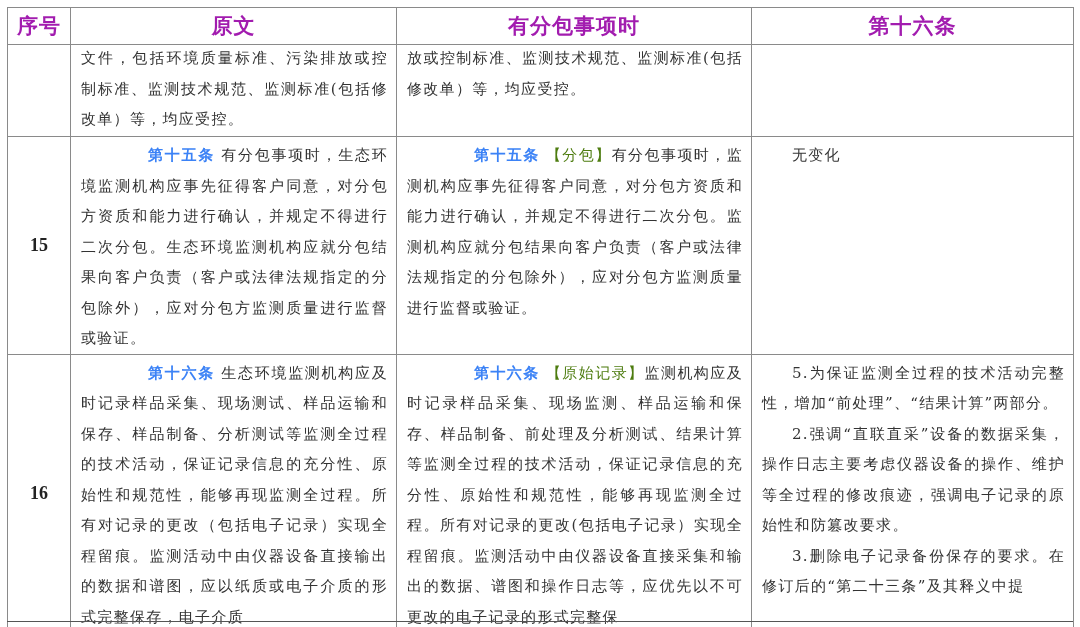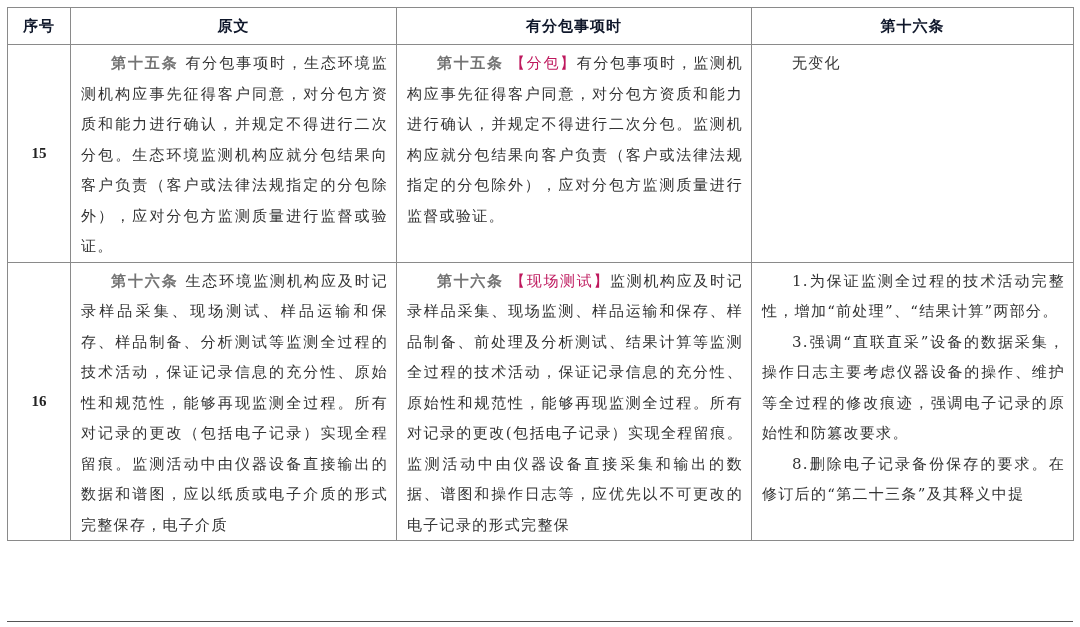--- a/index.html
+++ b/index.html
@@ -31,50 +31,51 @@
     table.rev col.c-new { width: 355px; }
     table.rev col.c-note { width: 322px; }
     table.rev th, table.rev td {
       border: 1px solid #8a8a8a;
       vertical-align: top;
       padding: 0;
     }
     table.rev th {
       height: 36px;
       font-weight: bold;
-      font-size: 15px;
+      font-size: 21px;
       text-align: center;
       vertical-align: middle;
-      color: #0f172a;
+      color: #a21caf;
       letter-spacing: 1px;
     }
     table.rev td.no {
       text-align: center;
       vertical-align: middle;
       font-weight: bold;
-      font-size: 15px;
+      font-size: 18px;
       font-family: "Liberation Serif", "DejaVu Serif", serif;
       color: #222;
     }
     .cell-text {
       font-size: 15px;
       line-height: 30.5px;
       letter-spacing: 1.3px;
       padding: 0 8px 0 10px;
       text-align: justify;
       color: #333;
     }
     .cell-text .para { display: block; }
     .cell-text .indent { text-indent: 2em; }
     .kw {
       font-weight: bold;
-      color: #737373;
+      color: #3b82f6;
+      margin-left: 37px;
     }
     .tag {
-      color: #be185d;
+      color: #4d7c0f;
     }
     tr.r-cont td { height: 91px; }
     tr.r-15 td { height: 212px; }
     tr.r-16 td { height: 274px; }
     tr.r-cont .cell-text { padding-top: 0px; margin-top: -2px; }
     tr.r-15 .cell-text, tr.r-16 .cell-text { padding-top: 3px; }
     .note-single {
       padding-left: 40px;
     }
     .bottom-rule {
@@ -100,20 +101,38 @@
     <thead>
       <tr>
         <th>序号</th>
         <th>原文</th>
         <th>有分包事项时</th>
         <th>第十六条</th>
       </tr>
     </thead>
     <tbody>
 
+      <tr class="r-cont">
+        <td class="no"></td>
+        <td>
+          <div class="cell-text">
+            <span class="para">文件，包括环境质量标准、污染排放或控制标准、监测技术规范、监测标准(包括修改单）等，均应受控。</span>
+          </div>
+        </td>
+        <td>
+          <div class="cell-text">
+            <span class="para">放或控制标准、监测技术规范、监测标准(包括修改单）等，均应受控。</span>
+          </div>
+        </td>
+        <td>
+          <div class="cell-text">
+            <span class="para"></span>
+          </div>
+        </td>
+      </tr>
 
       <tr class="r-15">
         <td class="no">15</td>
         <td>
           <div class="cell-text">
             <span class="para indent"><span class="kw">第十五条</span><span> 有分包事项时，生态环境监测机构应事先征得客户同意，对分包方资质和能力进行确认，并规定不得进行二次分包。生态环境监测机构应就分包结果向客户负责（客户或法律法规指定的分包除外），应对分包方监测质量进行监督或验证。</span></span>
           </div>
         </td>
         <td>
           <div class="cell-text">
@@ -129,27 +148,27 @@
 
       <tr class="r-16">
         <td class="no">16</td>
         <td>
           <div class="cell-text">
             <span class="para indent"><span class="kw">第十六条</span><span> 生态环境监测机构应及时记录样品采集、现场测试、样品运输和保存、样品制备、分析测试等监测全过程的技术活动，保证记录信息的充分性、原始性和规范性，能够再现监测全过程。所有对记录的更改（包括电子记录）实现全程留痕。监测活动中由仪器设备直接输出的数据和谱图，应以纸质或电子介质的形式完整保存，电子介质</span></span>
           </div>
         </td>
         <td>
           <div class="cell-text">
-            <span class="para indent"><span class="kw">第十六条</span><span class="tag"> 【现场测试】</span><span>监测机构应及时记录样品采集、现场监测、样品运输和保存、样品制备、前处理及分析测试、结果计算等监测全过程的技术活动，保证记录信息的充分性、原始性和规范性，能够再现监测全过程。所有对记录的更改(包括电子记录）实现全程留痕。监测活动中由仪器设备直接采集和输出的数据、谱图和操作日志等，应优先以不可更改的电子记录的形式完整保</span></span>
+            <span class="para indent"><span class="kw">第十六条</span><span class="tag"> 【原始记录】</span><span>监测机构应及时记录样品采集、现场监测、样品运输和保存、样品制备、前处理及分析测试、结果计算等监测全过程的技术活动，保证记录信息的充分性、原始性和规范性，能够再现监测全过程。所有对记录的更改(包括电子记录）实现全程留痕。监测活动中由仪器设备直接采集和输出的数据、谱图和操作日志等，应优先以不可更改的电子记录的形式完整保</span></span>
           </div>
         </td>
         <td>
           <div class="cell-text">
-            <span class="para indent">1.为保证监测全过程的技术活动完整性，增加“前处理”、“结果计算”两部分。</span>
-            <span class="para indent">3.强调“直联直采”设备的数据采集，操作日志主要考虑仪器设备的操作、维护等全过程的修改痕迹，强调电子记录的原始性和防篡改要求。</span>
-            <span class="para indent">8.删除电子记录备份保存的要求。在修订后的“第二十三条”及其释义中提</span>
+            <span class="para indent">5.为保证监测全过程的技术活动完整性，增加“前处理”、“结果计算”两部分。</span>
+            <span class="para indent">2.强调“直联直采”设备的数据采集，操作日志主要考虑仪器设备的操作、维护等全过程的修改痕迹，强调电子记录的原始性和防篡改要求。</span>
+            <span class="para indent">3.删除电子记录备份保存的要求。在修订后的“第二十三条”及其释义中提</span>
           </div>
         </td>
       </tr>
     </tbody>
   </table>
 </div>
 <div class="bottom-rule"></div>
 
 </body></html>

